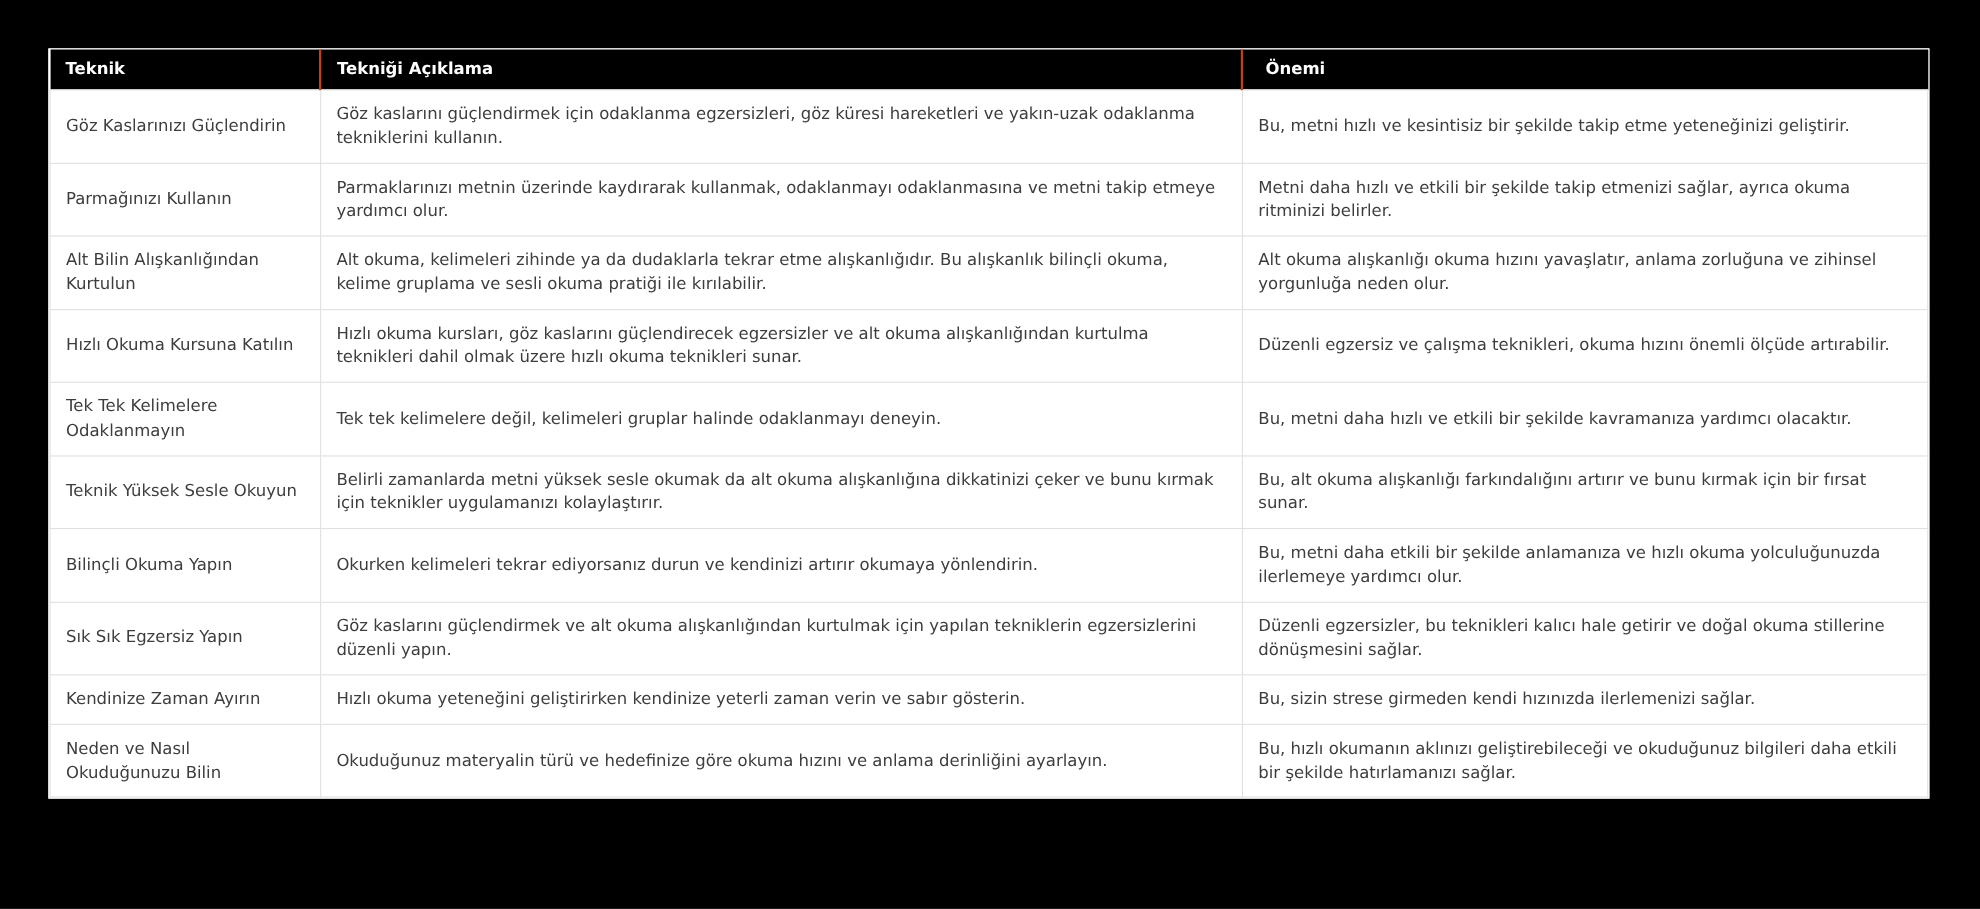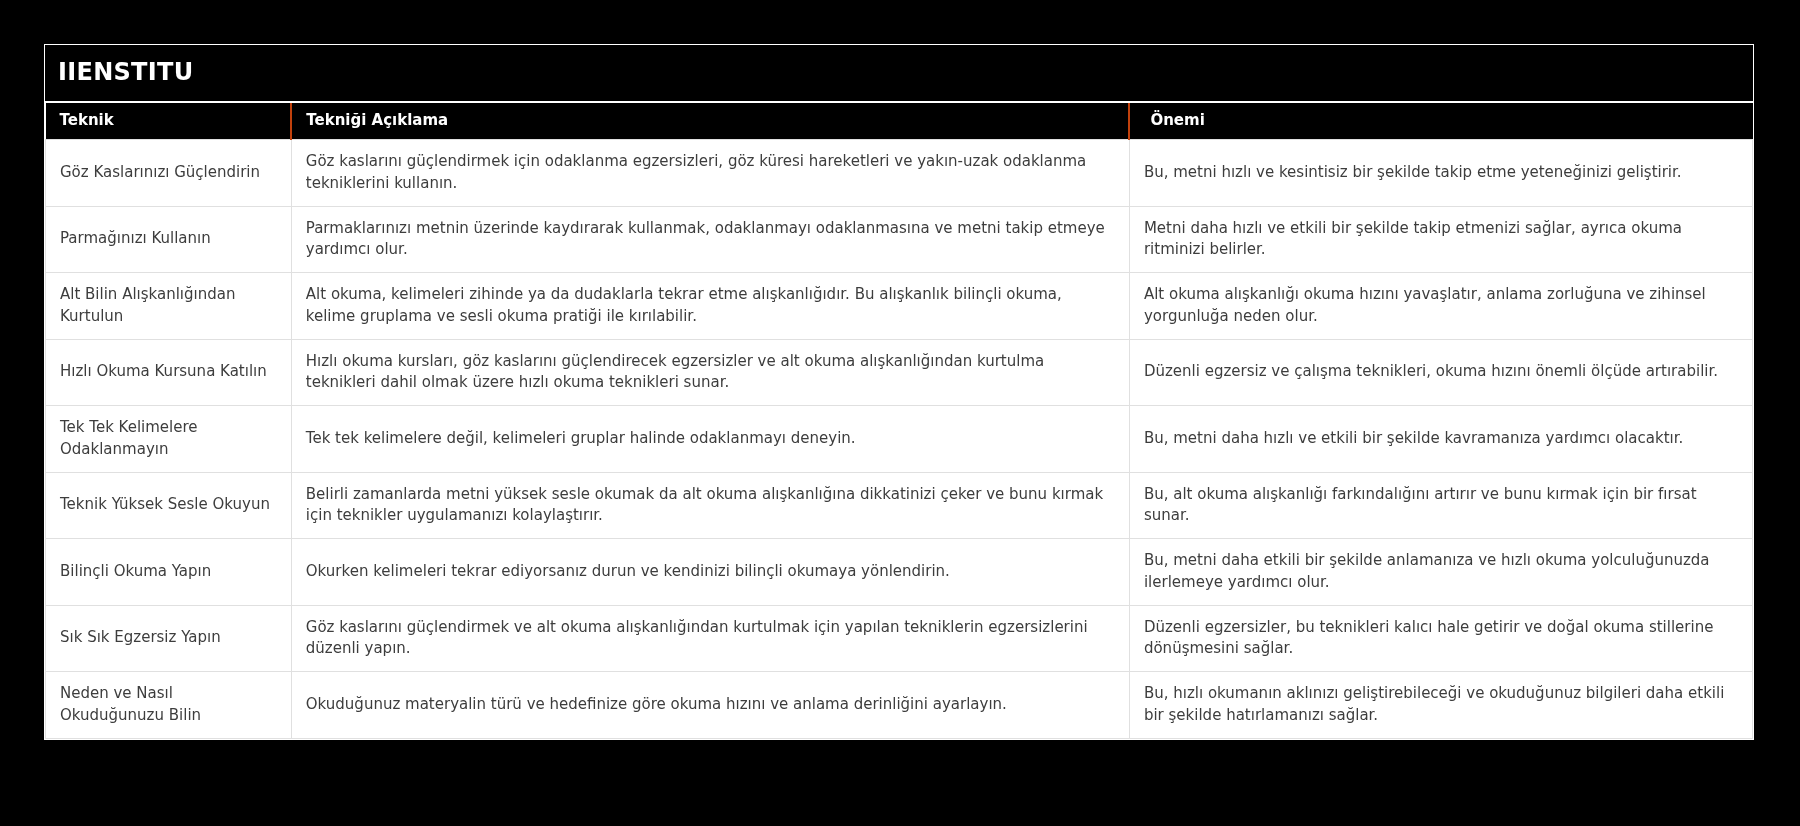--- a/index.html
+++ b/index.html
@@ -61,23 +61,20 @@
   col.c-teknik  { width: 14.4%; }
   col.c-aciklama{ width: 49.1%; }
   col.c-onemi   { width: 36.5%; }
 </style>
 </head>
 <body>
 
 <div class="viewport">
   <div class="card">
 
-    <div class="title-bar">
-      <span class="title">IIENSTITU</span>
-    </div>
 
     <table class="techniques">
       <colgroup>
         <col class="c-teknik">
         <col class="c-aciklama">
         <col class="c-onemi">
       </colgroup>
       <thead>
         <tr>
           <th>Teknik</th>
@@ -111,27 +108,32 @@
             <td>Tek tek kelimelere değil, kelimeleri gruplar halinde odaklanmayı deneyin.</td>
             <td>Bu, metni daha hızlı ve etkili bir şekilde kavramanıza yardımcı olacaktır.</td>
           </tr>
           <tr>
             <td>Teknik Yüksek Sesle Okuyun</td>
             <td>Belirli zamanlarda metni yüksek sesle okumak da alt okuma alışkanlığına dikkatinizi çeker ve bunu kırmak için teknikler uygulamanızı kolaylaştırır.</td>
             <td>Bu, alt okuma alışkanlığı farkındalığını artırır ve bunu kırmak için bir fırsat sunar.</td>
           </tr>
           <tr>
             <td>Bilinçli Okuma Yapın</td>
-            <td>Okurken kelimeleri tekrar ediyorsanız durun ve kendinizi bilinçli okumaya yönlendirin.</td>
+            <td>Okurken kelimeleri tekrar ediyorsanız durun ve kendinizi artırır okumaya yönlendirin.</td>
             <td>Bu, metni daha etkili bir şekilde anlamanıza ve hızlı okuma yolculuğunuzda ilerlemeye yardımcı olur.</td>
           </tr>
           <tr>
             <td>Sık Sık Egzersiz Yapın</td>
             <td>Göz kaslarını güçlendirmek ve alt okuma alışkanlığından kurtulmak için yapılan tekniklerin egzersizlerini düzenli yapın.</td>
             <td>Düzenli egzersizler, bu teknikleri kalıcı hale getirir ve doğal okuma stillerine dönüşmesini sağlar.</td>
+          </tr>
+          <tr>
+            <td>Kendinize Zaman Ayırın</td>
+            <td>Hızlı okuma yeteneğini geliştirirken kendinize yeterli zaman verin ve sabır gösterin.</td>
+            <td>Bu, sizin strese girmeden kendi hızınızda ilerlemenizi sağlar.</td>
           </tr>
           <tr>
             <td>Neden ve Nasıl Okuduğunuzu Bilin</td>
             <td>Okuduğunuz materyalin türü ve hedefinize göre okuma hızını ve anlama derinliğini ayarlayın.</td>
             <td>Bu, hızlı okumanın aklınızı geliştirebileceği ve okuduğunuz bilgileri daha etkili bir şekilde hatırlamanızı sağlar.</td>
           </tr>
         </tbody>
     </table>
 
   </div>

